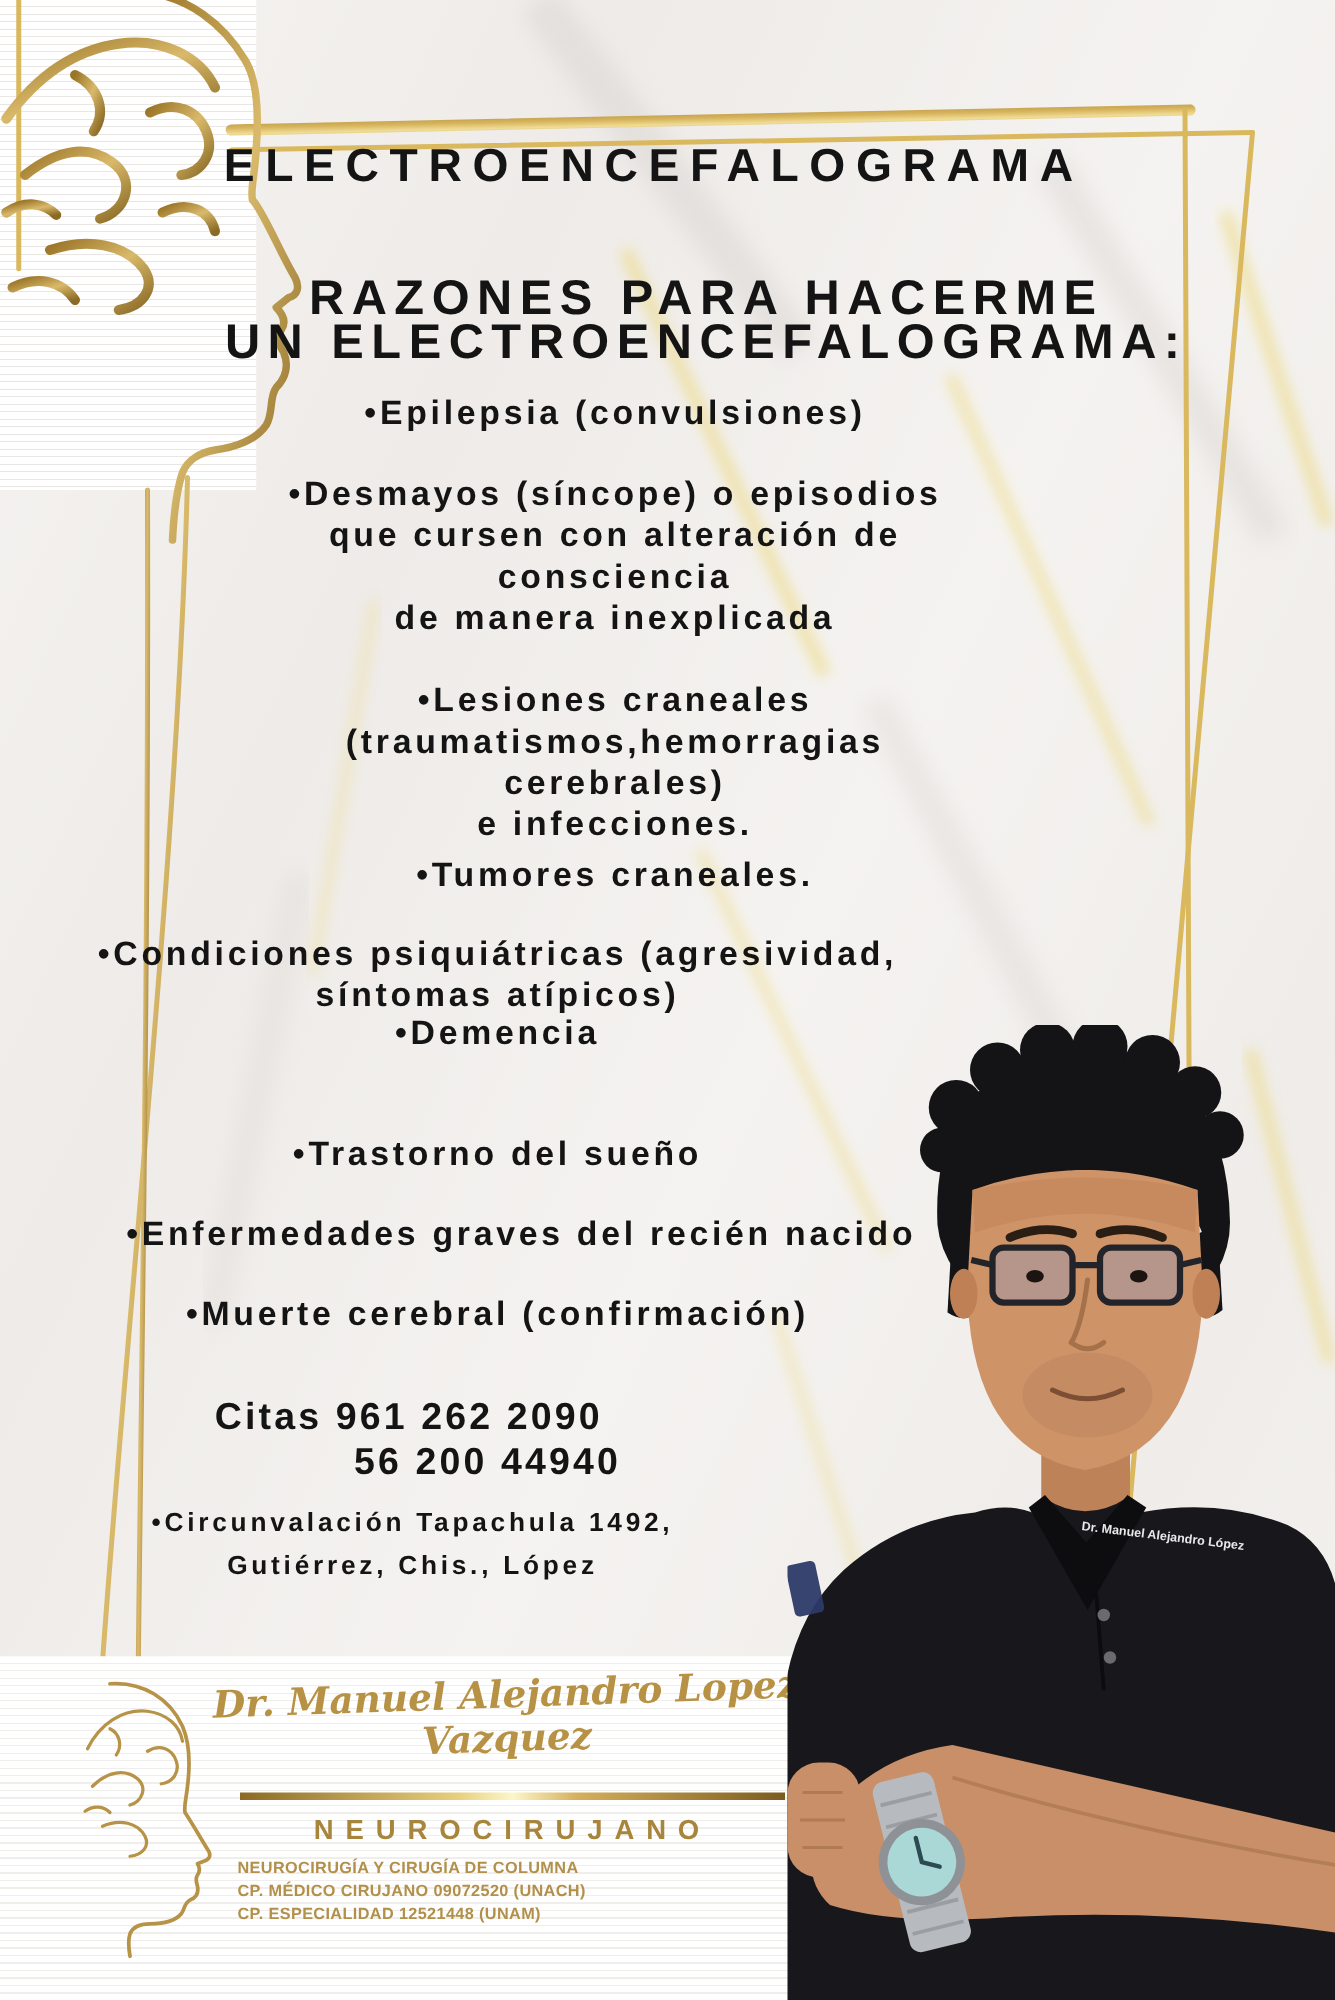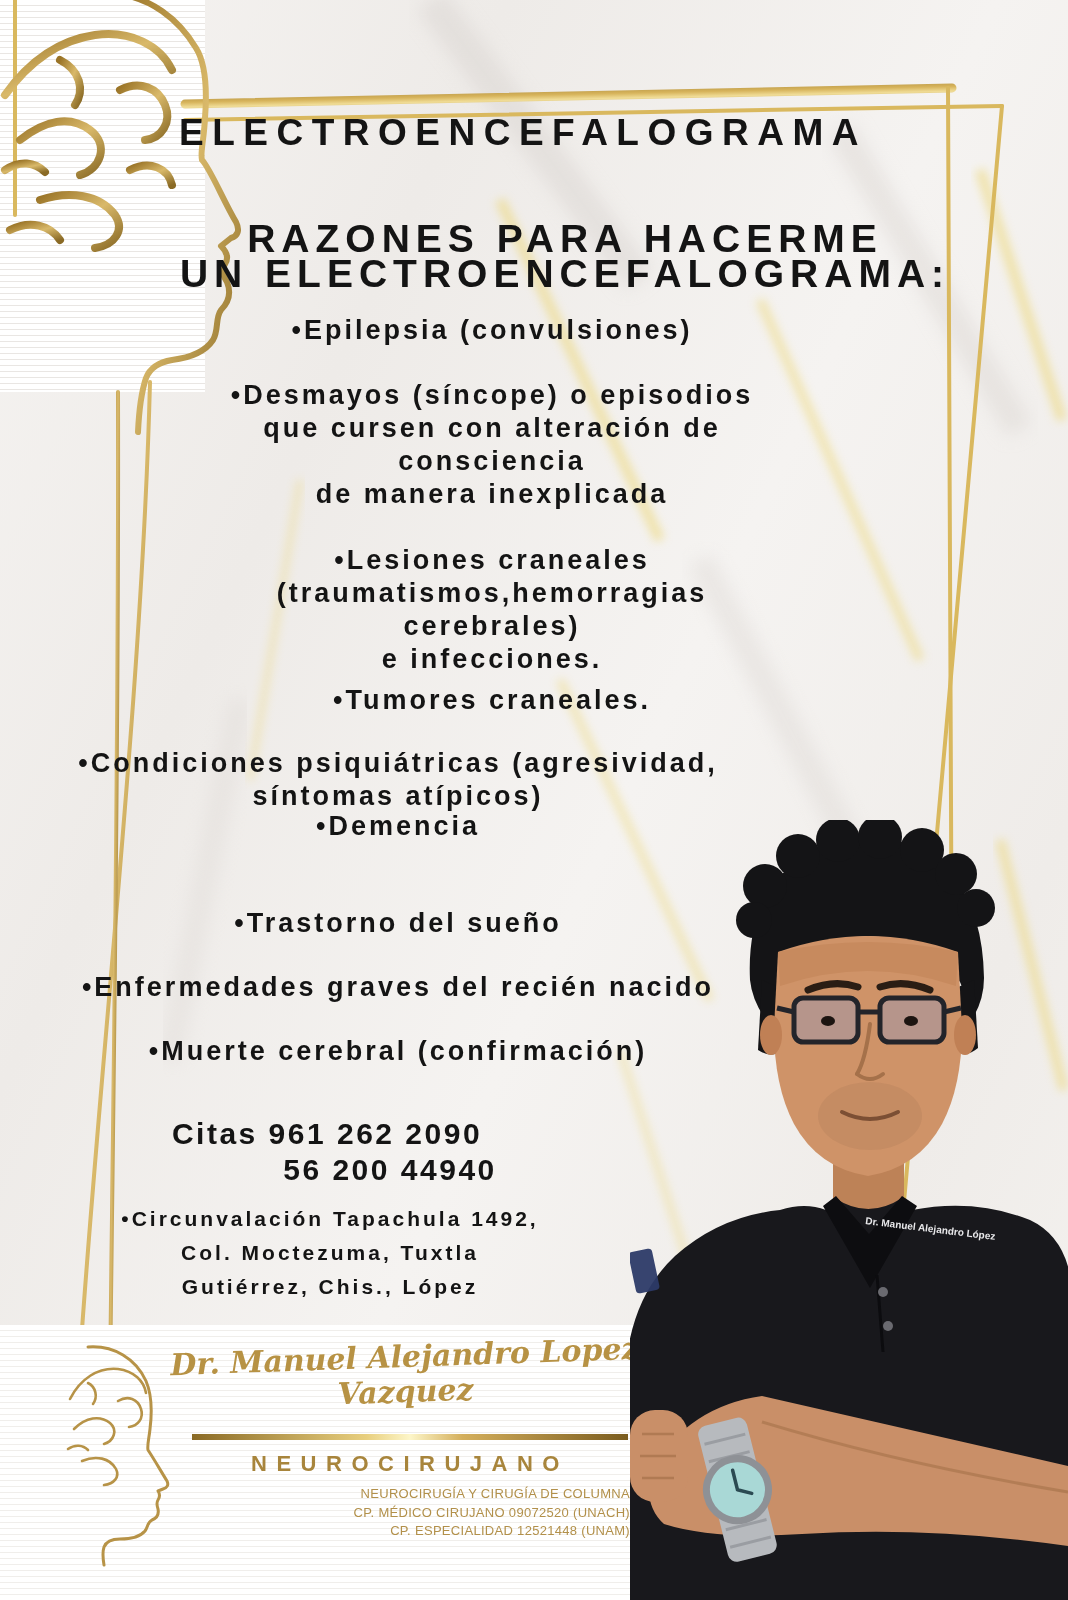--- a/index.html
+++ b/index.html
@@ -20,22 +20,22 @@
   #bg-art{left:0;top:0;z-index:2;}
   #footer-panel{left:0;top:1325px;width:1068px;height:275px;z-index:20;
      background:repeating-linear-gradient(180deg,#ffffff 0 5px,#f0eeeb 5px 6px);}
   #signature{position:absolute;left:145px;top:14px;width:520px;text-align:center;
      font-family:"DejaVu Serif",serif;font-style:italic;font-weight:bold;
      font-size:30px;color:#b79244;transform:rotate(-2deg);}
   #divider{position:absolute;left:192px;top:109px;width:436px;height:6px;
      background:linear-gradient(90deg,#8a6a25,#e8cf7e 40%,#fdf6c9 50%,#d4af5c 62%,#7a5c1f);}
   #profession{position:absolute;left:150px;top:126px;width:520px;text-align:center;
      font-weight:bold;font-size:22px;letter-spacing:9.5px;color:#a8853c;}
-  .credline{position:absolute;left:190px;width:440px;text-align:right;
-     font-weight:normal;font-size:13px;letter-spacing:0.3px;color:#b2904a;}
+  .credline{position:absolute;left:190px;width:440px;text-align:left;
+     font-weight:bold;font-size:13px;letter-spacing:0.3px;color:#b2904a;}
   #photo{left:630px;top:820px;z-index:30;}
 </style>
 </head>
 <body>
 
 <div id="lined-panel" class="abs"></div>
 
 <svg id="bg-art" class="abs" width="1068" height="1600" viewBox="0 0 1068 1600">
   <defs>
     <linearGradient id="gGold" x1="0" y1="0" x2="1" y2="1">
@@ -125,33 +125,32 @@
 <div class="tblock bullet groupB" style="top:747px;">
   <div>•Condiciones psiquiátricas (agresividad,</div>
   <div>síntomas atípicos)</div>
 </div>
 <div class="tblock bullet groupB" style="top:810px;">
   <div>•Demencia</div>
 </div>
 <div class="tblock bullet groupB" style="top:907px;">
   <div>•Trastorno del sueño</div>
 </div>
-<div class="tblock bullet groupB" style="top:971px;">
+<div class="tblock bullet groupB" style="top:971px;padding-left:19px;">
   <div>•Enfermedades graves del recién nacido</div>
 </div>
 <div class="tblock bullet groupB" style="top:1035px;">
   <div>•Muerte cerebral (confirmación)</div>
 </div>
 
 <div class="tblock phone" style="left:60px;top:1097px;width:534px;">Citas 961 262 2090</div>
 <div class="tblock phone" style="left:123px;top:1133px;width:534px;">56 200 44940</div>
 
 <div class="tblock addr" style="left:0;top:1202px;width:660px;">
   <div>•Circunvalación Tapachula 1492,</div>
-  <div>Col. Moctezuma, Tuxtla</div>
   <div>Gutiérrez, Chis., López</div>
 </div>
 
 <div id="footer-panel" class="abs">
   <svg class="abs" style="left:44px;top:12px;" width="130" height="230" viewBox="0 0 130 230">
     <g fill="none" stroke="#b79347" stroke-linecap="round" stroke-linejoin="round">
       <path stroke-width="3" d="M44,10 C70,8 92,22 102,44 C108,58 108,76 106,92 C105,102 103,108 104,113 C110,122 118,136 123,144 C125,148 123,151 119,152 L114,154 C116,157 116,160 114,163 C112,166 113,169 114,172 C115,177 113,181 108,183 C103,186 104,190 101,194 C96,200 86,202 76,202 C68,202 62,205 60,210 C58,216 59,222 60,228"></path>
       <g stroke-width="2.6">
         <path d="M26,62 C36,42 54,30 74,32 C90,34 100,44 102,56"></path>
         <path d="M30,92 C42,80 56,78 66,86 C74,93 70,104 60,107"></path>

